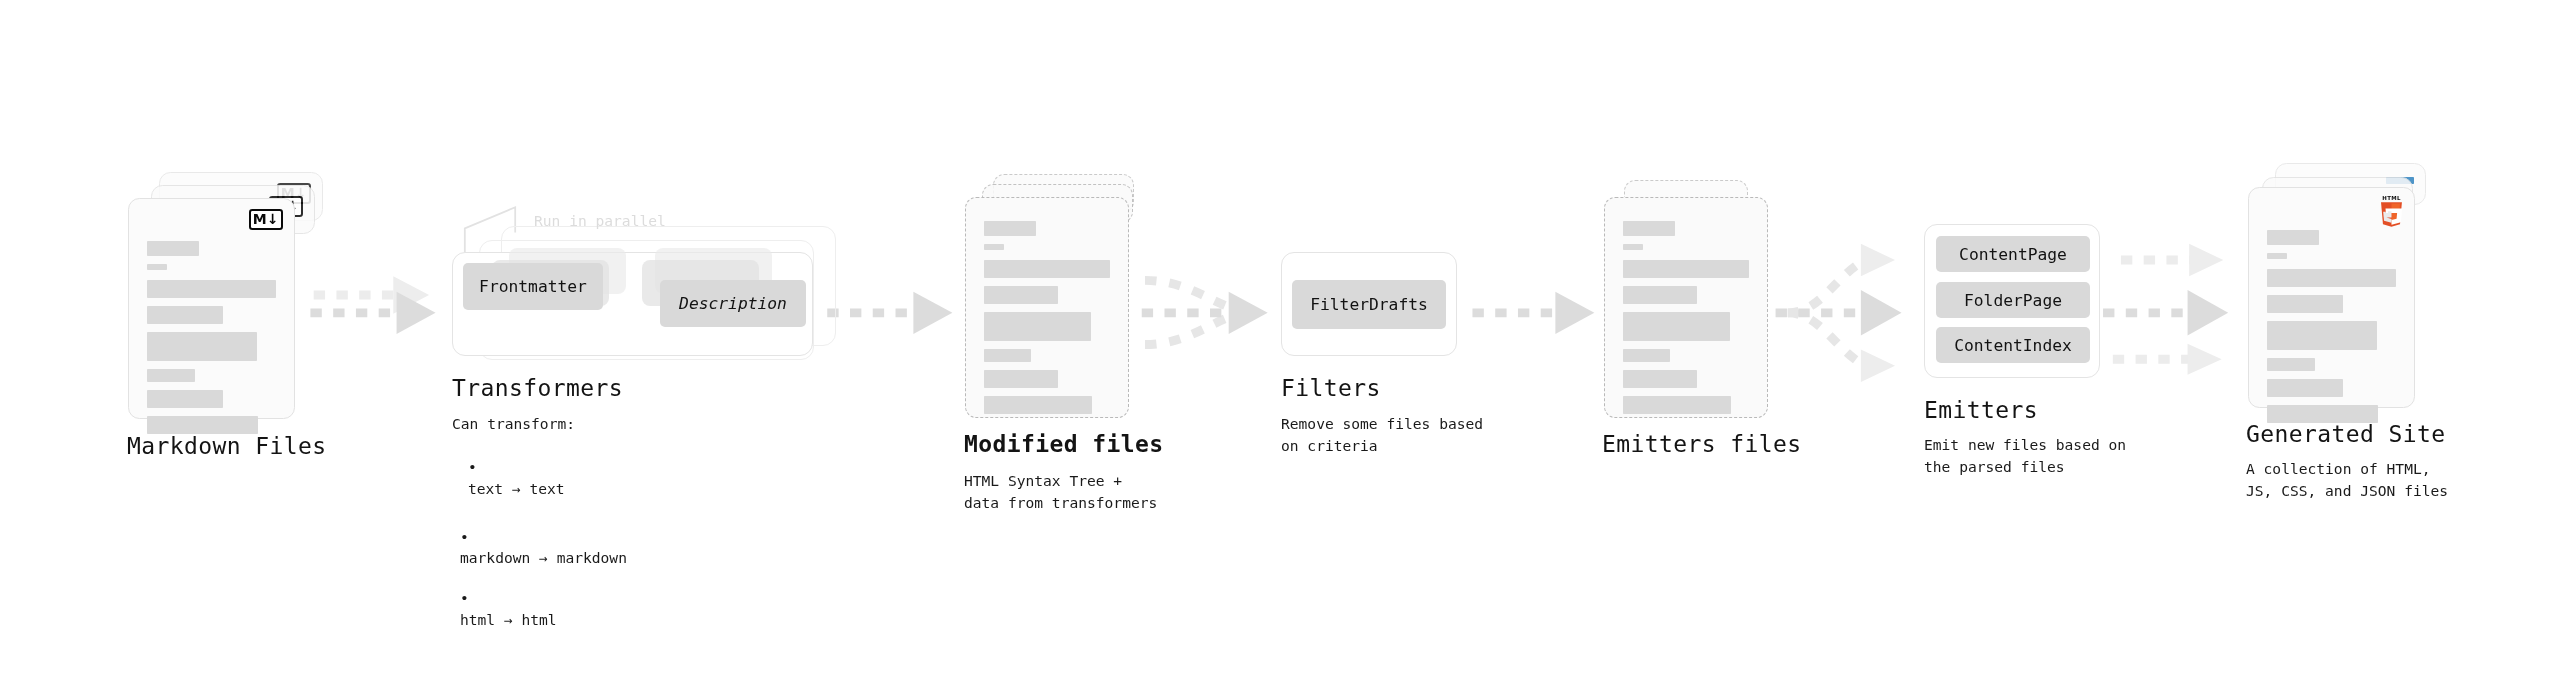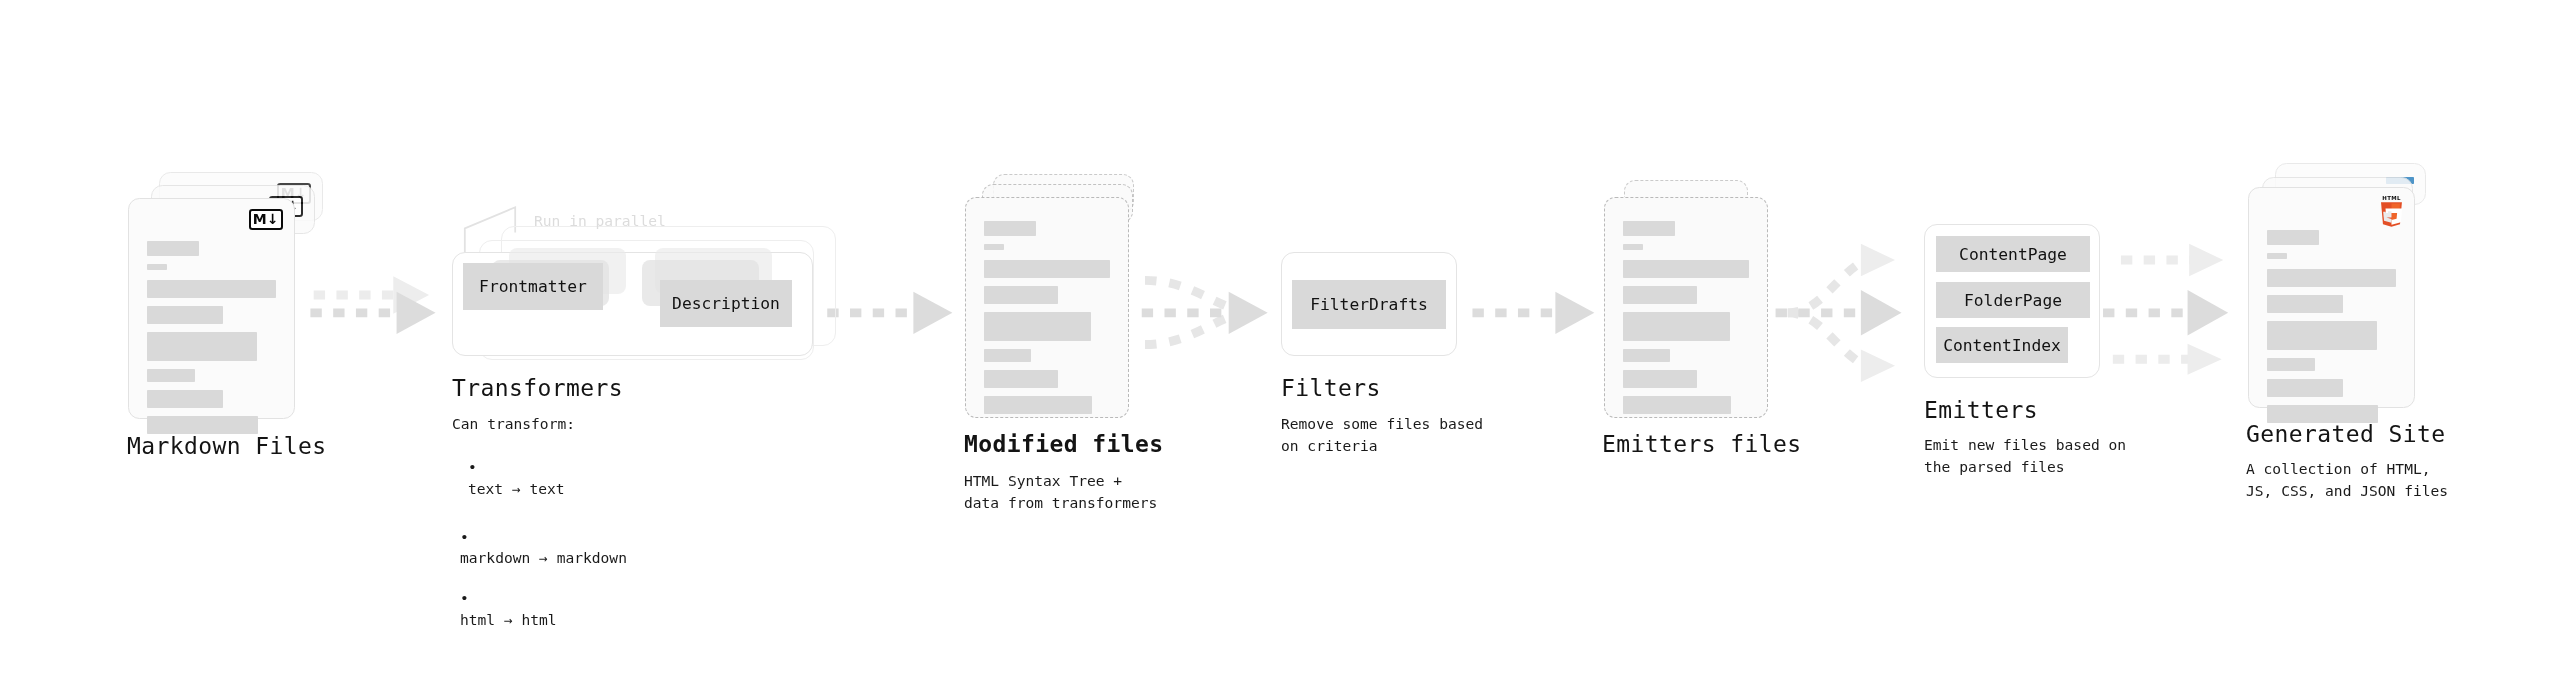--- a/index.html
+++ b/index.html
@@ -104,21 +104,21 @@
   .group-ghost {
     position: absolute;
     border: 1.5px solid #eeeeee;
     border-radius: 13px;
     background: transparent;
   }
 
   .chip {
     position: absolute;
     background: #d9d9d9;
-    border-radius: 0;
+    border-radius: 5px;
     display: flex;
     align-items: center;
     justify-content: center;
     font-family: "DejaVu Sans Mono", "Liberation Mono", monospace;
     font-size: 16.3px;
     color: #121212;
     white-space: nowrap;
   }
   .chip-ghost {
     position: absolute;
@@ -240,21 +240,21 @@
     <div class="group-ghost" style="left:501px; top:226px; width:335px; height:120px;"></div>
     <div class="group-ghost" style="left:479px; top:240px; width:335px; height:120px;"></div>
     <div class="group-box" style="left:452px; top:252px; width:361px; height:104px;"></div>
 
     <div class="chip-ghost" style="left:509px; top:248px; width:117px; height:46px;"></div>
     <div class="chip-ghost chip-ghost2" style="left:492px; top:260px; width:117px; height:46px;"></div>
     <div class="chip-ghost" style="left:655px; top:248px; width:117px; height:46px;"></div>
     <div class="chip-ghost chip-ghost2" style="left:642px; top:260px; width:117px; height:46px;"></div>
 
     <div class="chip" style="left:463px; top:263px; width:140px; height:47px;">Frontmatter</div>
-    <div class="chip" style="left:660px; top:280px; width:132px; height:47px;">Description</div>
+    <div class="chip" style="left:660px; top:280px; width:146px; height:47px;font-style:italic;">Description</div>
 
     <div class="parallel-label" style="left:527px; top:212px;margin-left:7px;">Run in parallel</div>
   </div>
   <div class="stage-title" style="left:452px; top:375px;">Transformers</div>
   <div class="stage-desc" style="left:452px; top:413px;">Can transform:</div>
   <div style="position:absolute; left:460px; top:434px;">
     <div class="stage-desc" style="position:relative; left:8px; top:0;">
       <span>•</span>
       <span>text → text</span>
     </div>
@@ -310,21 +310,21 @@
         <div class="doc-line" style="width:86%;height:18px;"></div>
       </div>
     </div>
   </div>
   <div class="stage-title" style="left:1602px; top:431px;">Emitters files</div>
 
   <div>
     <div class="group-box" style="left:1924px; top:224px; width:176px; height:154px;"></div>
     <div class="chip" style="left:1936px; top:236px; width:154px; height:36px;">ContentPage</div>
     <div class="chip" style="left:1936px; top:282px; width:154px; height:36px;">FolderPage</div>
-    <div class="chip" style="left:1936px; top:327px; width:132px; height:36px;">ContentIndex</div>
+    <div class="chip" style="left:1936px; top:327px; width:154px; height:36px;">ContentIndex</div>
   </div>
   <div class="stage-title" style="left:1924px; top:397px;">Emitters</div>
   <div class="stage-desc" style="left:1924px; top:434px;">Emit new files based on
 the parsed files</div>
 
   <div class="doc-stack">
     <div class="doc-card doc-ghost1" style="left:2275px; top:163px; width:151px; height:42px;">
       <div class="doc-badge" style="top:13px;">
         <div class="css-badge"></div>
       </div>

